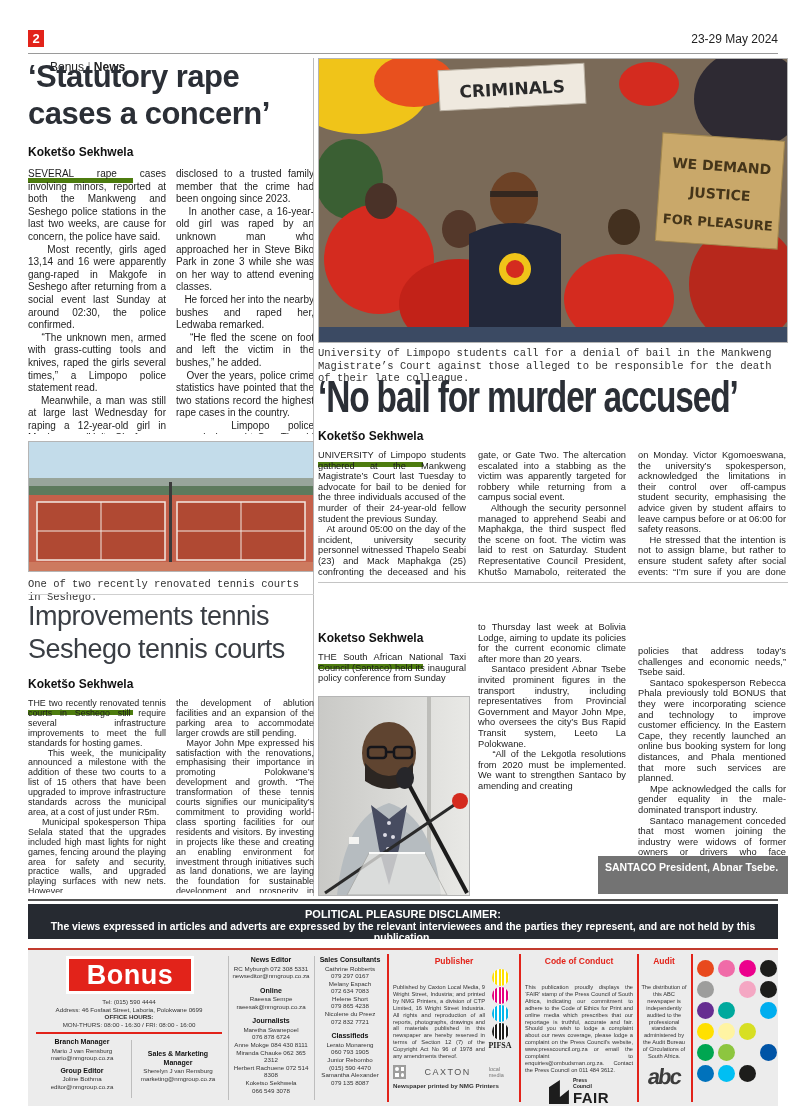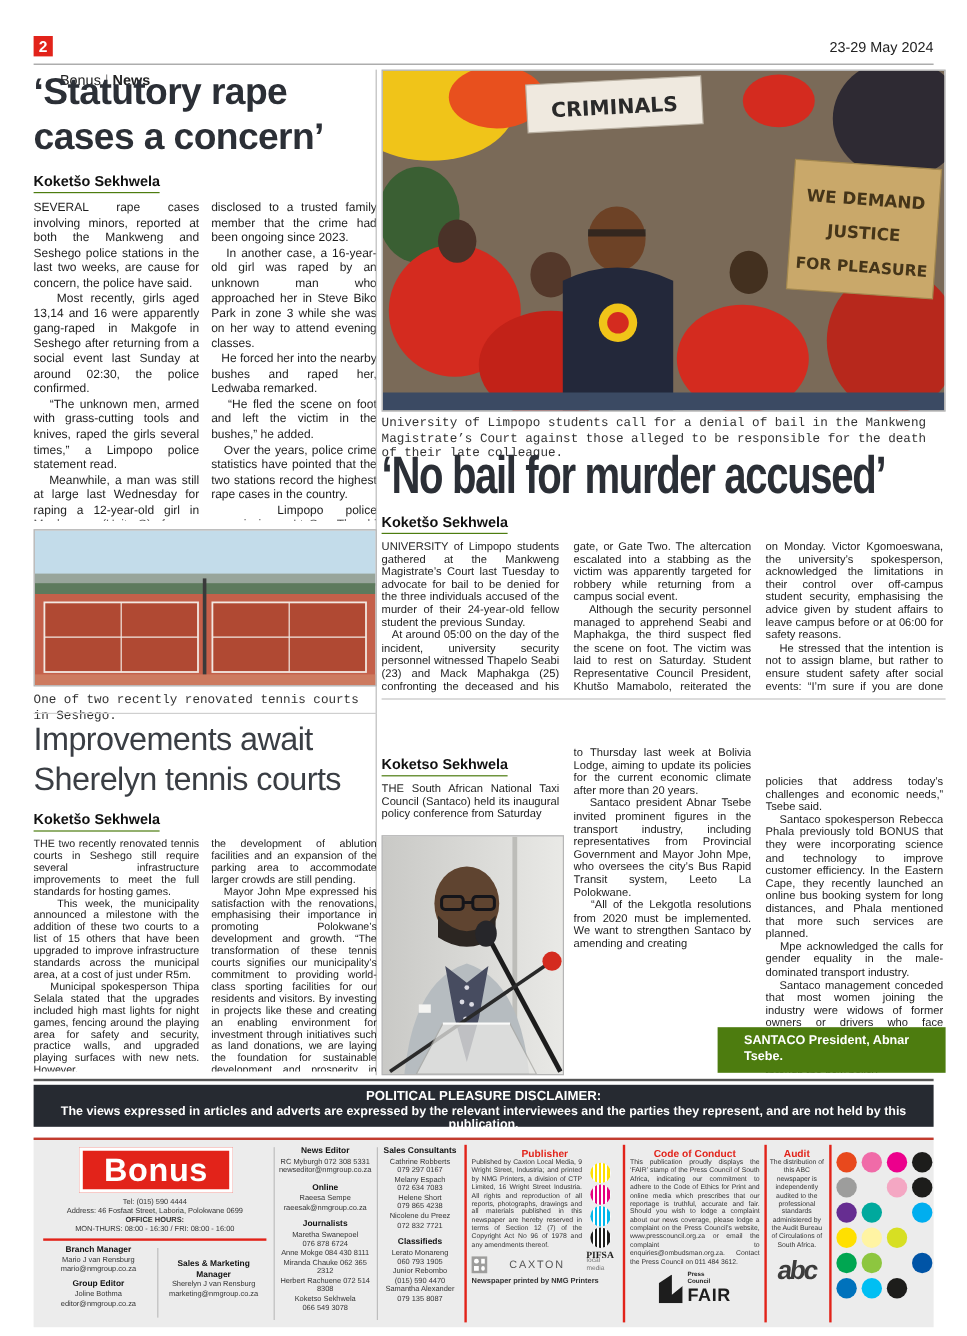--- a/index.html
+++ b/index.html
@@ -8,49 +8,49 @@
   
   .pagenum{background:#e2231a;color:#fff;font-weight:bold;font-size:13px;width:16px;height:17px;display:flex;align-items:center;justify-content:center;}
   .section{font-size:12px;color:#222;margin-top:28px;}
   .section b{font-weight:bold;}
   .date{font-size:12px;color:#222;text-align:right;}
   .rule{background:#9a9a9a;height:1px;}
   .vrule{background:#bcbcbc;width:1px;}
   
   .headline{color:#2b2f36;font-weight:bold;letter-spacing:-0.5px;}
   .headline.light{font-weight:400;color:#3a3e44;}
-  .byline{font-weight:bold;font-size:12px;color:#111;border-bottom:1px solid #4d7c0f;display:inline-block;padding-bottom:2px;}
+  .byline{font-weight:bold;font-size:12px;color:#111;border-bottom:5px solid #4d7c0f;display:inline-block;padding-bottom:19px;}
   .body-col{font-family:Liberation Sans, sans-serif;color:#1d1d1d;text-align:justify;white-space:pre-wrap;overflow:hidden;}
   .caption{font-size:10.5px;line-height:12.5px;color:#333;font-family:Liberation Mono, monospace;}
   .photo-frame{border:1px solid #b5b5b5;box-sizing:border-box;overflow:hidden;background:#ddd;}
   
   .disclaimer{background:#262a31;color:#fff;text-align:center;padding-top:4px;box-sizing:border-box;}
   .disclaimer .t1{font-weight:bold;font-size:11px;}
   .disclaimer .t2{font-weight:bold;font-size:10.4px;margin-top:1px;}
   
   .footer{background:#ececec;border-top:2px solid #c23b2e;box-sizing:border-box;}
   .f-center{text-align:center;}
   .f-head{font-weight:bold;font-size:7px;line-height:8.5px;color:#111;}
   .f-line{font-size:6.2px;line-height:7.6px;color:#333;white-space:pre-line;}
   .f-block{margin-bottom:7px;}
-  .f-red-head{color:#e2231a;font-weight:bold;font-size:8.5px;margin-bottom:0;text-align:center;}
+  .f-red-head{color:#e2231a;font-weight:bold;font-size:8.5px;margin-bottom:18px;text-align:center;}
   .f-tiny{font-size:5.7px;line-height:6.9px;color:#333;text-align:justify;}
   .red-vrule{background:#e2231a;width:2px;}
   .gray-vrule{background:#bdbdbd;width:1px;}
   .bonus-logo{background:#e2231a;color:#fff;font-weight:bold;font-size:27px;display:flex;align-items:center;justify-content:center;box-shadow:inset 0 0 0 3px #fff, inset 0 0 0 5px #e2231a;letter-spacing:0.5px;}
   .red-divider{background:#e2231a;height:2px;}
   .dot-grid{display:grid;grid-template-columns:repeat(4,1fr);gap:4px;}
   .dot{width:17px;height:17px;border-radius:50%;}
   .pifsa-circle{width:17px;height:17px;border-radius:50%;margin:1px auto;}
   .caxton-word{font-size:9px;letter-spacing:1.5px;color:#555;}
   .caxton-sub{font-size:5.5px;color:#777;}
   .fair-big{font-weight:bold;font-size:15px;color:#1d1d1d;letter-spacing:0.5px;}
   .fair-small{font-size:5.2px;line-height:5.8px;color:#1d1d1d;font-weight:bold;}
   .abc-logo{font-weight:bold;font-size:22px;color:#3c3c3c;letter-spacing:-2px;transform:skewX(-8deg);}
-  .santaco-cap{background:#4d7c0f;color:#fff;font-weight:bold;font-size:10.5px;line-height:13px;padding:5px 22px;box-sizing:border-box;}
+  .santaco-cap{background:#737373;color:#fff;font-weight:bold;font-size:10.5px;line-height:13px;padding:5px 7px;box-sizing:border-box;}
 </style>
 </head>
 <body>
 
 <div id="page">
 
   <div class="abs pagenum" style="left:28px;top:30px;">2</div>
   <div class="abs section" style="left:50px;top:32px;">
     <span>Bonus</span>
     <span style="color:#888;">|</span>
@@ -88,21 +88,21 @@
       <line x1="148" y1="89" x2="276" y2="89" stroke="#f2e8e2" stroke-width="1"></line>
       <line x1="72" y1="60" x2="72" y2="118" stroke="#f2e8e2" stroke-width="1"></line>
       <line x1="212" y1="60" x2="212" y2="118" stroke="#f2e8e2" stroke-width="1"></line>
       <rect x="140" y="40" width="3" height="82" fill="#3a3a3a"></rect>
       <rect x="0" y="120" width="284" height="9" fill="#cd7a5f"></rect>
     </svg>
   </div>
   <div class="abs caption" style="left:28px;top:578px;width:286px;">One of two recently renovated tennis courts in Seshego.</div>
   <div class="abs rule" style="left:28px;top:594px;width:286px;background:#cfcfcf;"></div>
 
-  <div class="abs headline light" style="left:28px;top:600px;width:290px;font-size:27px;line-height:33px;">Improvements await Sherelyn tennis courts</div>
+  <div class="abs headline light" style="left:28px;top:600px;width:290px;font-size:27px;line-height:33px;">Improvements tennis Seshego tennis courts</div>
   <div class="abs" style="left:28px;top:674px;">
     <span class="byline">Koketšo Sekhwela</span>
   </div>
   <div class="abs body-col" style="left:28px;top:699px;width:138px;height:194px;font-size:8.9px;line-height:9.9px;">THE two recently renovated tennis courts in Seshego still require several infrastructure improvements to meet the full standards for hosting games.
    This week, the municipality announced a milestone with the addition of these two courts to a list of 15 others that have been upgraded to improve infrastructure standards across the municipal area, at a cost of just under R5m.
    Municipal spokesperson Thipa Selala stated that the upgrades included high mast lights for night games, fencing around the playing area for safety and security, practice walls, and upgraded playing surfaces with new nets. However,</div>
   <div class="abs body-col" style="left:176px;top:699px;width:138px;height:194px;font-size:8.9px;line-height:9.9px;">the development of ablution facilities and an expansion of the parking area to accommodate larger crowds are still pending.
    Mayor John Mpe expressed his satisfaction with the renovations, emphasising their importance in promoting Polokwane’s development and growth. “The transformation of these tennis courts signifies our municipality’s commitment to providing world-class sporting facilities for our residents and visitors. By investing in projects like these and creating an enabling environment for investment through initiatives such as land donations, we are laying the foundation for sustainable development and prosperity in Polokwane,” he said.</div>
 
   <div class="abs photo-frame" style="left:318px;top:58px;width:470px;height:285px;">
@@ -148,21 +148,21 @@
   <div class="abs body-col" style="left:478px;top:450px;width:148px;height:128px;font-size:9.3px;line-height:10.6px;">gate, or Gate Two. The altercation escalated into a stabbing as the victim was apparently targeted for robbery while returning from a campus social event.
    Although the security personnel managed to apprehend Seabi and Maphakga, the third suspect fled the scene on foot. The victim was laid to rest on Saturday. Student Representative Council President, Khutšo Mamabolo, reiterated the call for no bail during the appearance of the third accused, Koketšo Seabi, at the same court</div>
   <div class="abs body-col" style="left:638px;top:450px;width:148px;height:128px;font-size:9.3px;line-height:10.6px;">on Monday. Victor Kgomoeswana, the university’s spokesperson, acknowledged the limitations in their control over off-campus student security, emphasising the advice given by student affairs to leave campus before or at 06:00 for safety reasons.
    He stressed that the intention is not to assign blame, but rather to ensure student safety after social events: “I’m sure if you are done partying, the first thing you want to do is go home or wherever you might be able to rest”.</div>
 
   <div class="abs rule" style="left:318px;top:582px;width:470px;background:#c4c4c4;"></div>
 
   <div class="abs" style="left:318px;top:628px;">
     <span class="byline">Koketso Sekhwela</span>
   </div>
-  <div class="abs body-col" style="left:318px;top:652px;width:148px;height:40px;font-size:9.3px;line-height:10.6px;">THE South African National Taxi Council (Santaco) held its inaugural policy conference from Saturday</div>
+  <div class="abs body-col" style="left:318px;top:652px;width:148px;height:40px;font-size:9.3px;line-height:10.6px;">THE South African National Taxi Council (Santaco) held its inaugural policy conference from Sunday</div>
   <div class="abs body-col" style="left:478px;top:622px;width:148px;height:248px;font-size:9.3px;line-height:10.6px;">to Thursday last week at Bolivia Lodge, aiming to update its policies for the current economic climate after more than 20 years.
    Santaco president Abnar Tsebe invited prominent figures in the transport industry, including representatives from Provincial Government and Mayor John Mpe, who oversees the city’s Bus Rapid Transit system, Leeto La Polokwane.
    “All of the Lekgotla resolutions from 2020 must be implemented. We want to strengthen Santaco by amending and creating</div>
   <div class="abs body-col" style="left:638px;top:646px;width:148px;height:248px;font-size:9.3px;line-height:10.6px;">policies that address today’s challenges and economic needs,” Tsebe said.
    Santaco spokesperson Rebecca Phala previously told BONUS that they were incorporating science and technology to improve customer efficiency. In the Eastern Cape, they recently launched an online bus booking system for long distances, and Phala mentioned that more such services are planned.
    Mpe acknowledged the calls for gender equality in the male-dominated transport industry.
    Santaco management conceded that most women joining the industry were widows of former owners or drivers who face significant challenges and seek equal opportunities. Phala stated that this issue is being addressed through the new policy.</div>
 
   <div class="abs photo-frame" style="left:318px;top:696px;width:152px;height:200px;">
     <svg width="150" height="198" viewBox="0 0 150 198">

